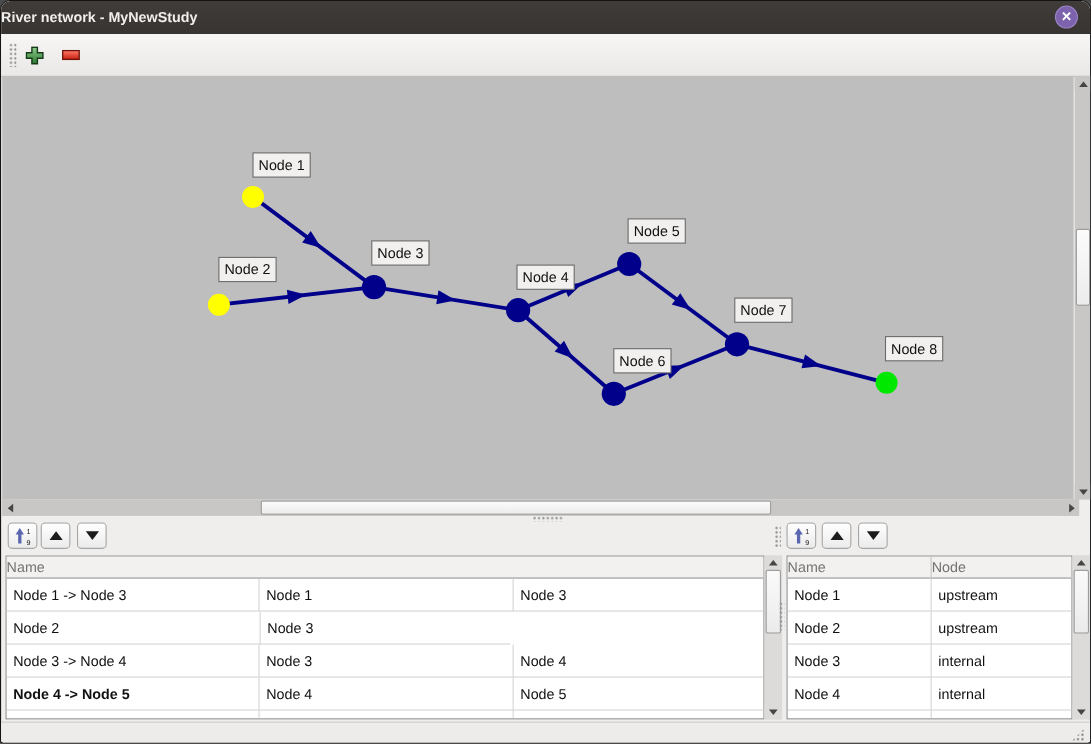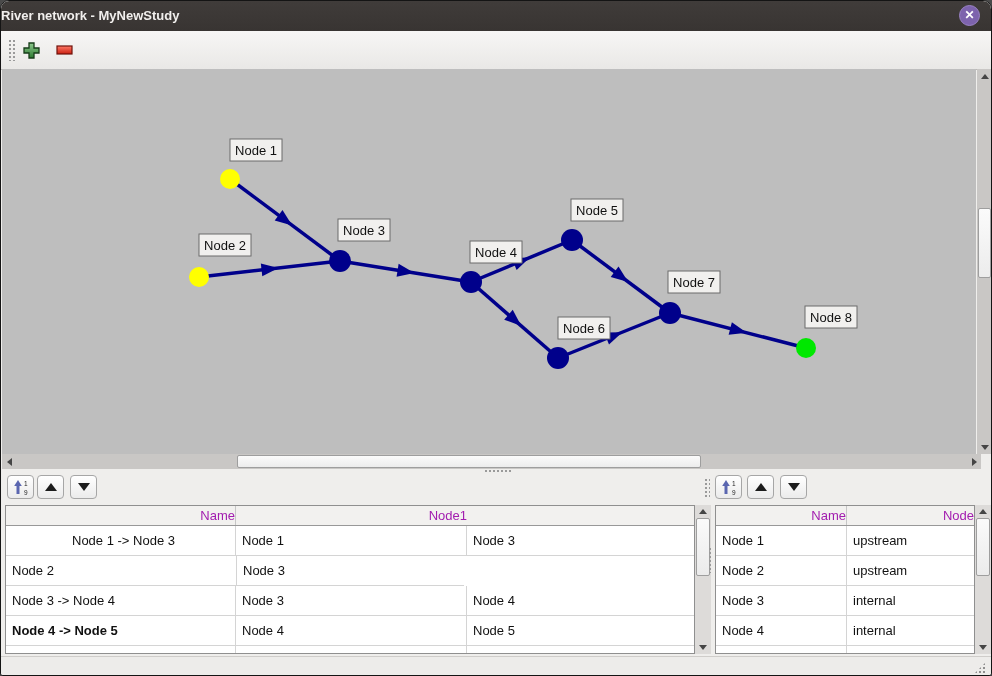--- a/index.html
+++ b/index.html
@@ -55,22 +55,22 @@
     display:flex;align-items:center;justify-content:center;cursor:pointer;}
   .btn-tri-up{border-left:6px solid transparent;border-right:6px solid transparent;border-bottom:8px solid #1c1c1c;}
   .btn-tri-down{border-left:6px solid transparent;border-right:6px solid transparent;border-top:8px solid #1c1c1c;}
   #rtool-handle{position:absolute;left:703px;top:477px;width:6px;height:20px;}
 
   
   .dtable{position:absolute;top:504px;background:#fff;border:1px solid #8f8f8f;box-sizing:border-box;overflow:hidden;}
   #table-left{left:4px;width:690px;height:149px;}
   #table-right{left:714px;width:260px;height:149px;}
   .thead{display:flex;height:20px;background:#f2f1ef;border-bottom:1px solid #989898;box-sizing:border-box;}
-  .th{box-sizing:border-box;border-right:1px solid #c6c6c6;font-size:13px;text-align:right;
-    line-height:19px;color:#a21caf;overflow:hidden;white-space:nowrap;}
+  .th{box-sizing:border-box;border-right:1px solid #c6c6c6;font-size:13px;text-align:left;
+    line-height:19px;color:#737373;overflow:hidden;white-space:nowrap;}
   .th:last-child{border-right:none;}
   .tr{display:flex;height:30px;}
   .td{box-sizing:border-box;border-right:1px solid #d4d4d4;border-bottom:1px solid #d4d4d4;
     font-size:13px;line-height:29px;padding-left:6px;color:#111;overflow:hidden;white-space:nowrap;}
   .td:last-child{border-right:none;}
   #lscroll{left:694px;top:504px;width:16px;height:149px;}
   #rscroll{left:974px;top:504px;width:16px;height:149px;}
   .tbl-sb .sb-thumb{background:linear-gradient(#fafafa,#ebebeb);}
 
   
@@ -227,24 +227,23 @@
   <div class="tbl-btn" style="left:746px;">
       <div class="btn-tri-up"></div>
     </div>
   <div class="tbl-btn" style="left:779px;">
       <div class="btn-tri-down"></div>
     </div>
 
   <div id="table-left" class="dtable">
       <div class="thead">
         <div class="th" style="width: 230px;">Name</div>
-        <div class="th" style="width: 231px;">Node1</div>
-      </div>
-      <div class="tr">
-        <div class="td" style="width: 230px; text-align: center;">Node 1 -&gt; Node 3</div>
+      </div>
+      <div class="tr">
+        <div class="td" style="width: 230px;">Node 1 -&gt; Node 3</div>
         <div class="td" style="width: 231px;">Node 1</div>
         <div class="td" style="width: 227px;">Node 3</div>
       </div>
       <div class="tr">
         <div class="td" style="width: 231px;">Node 2</div>
         <div class="td" style="width: 227px;">Node 3</div>
       </div>
       <div class="tr">
         <div class="td" style="width: 230px;">Node 3 -&gt; Node 4</div>
         <div class="td" style="width: 231px;">Node 3</div>

